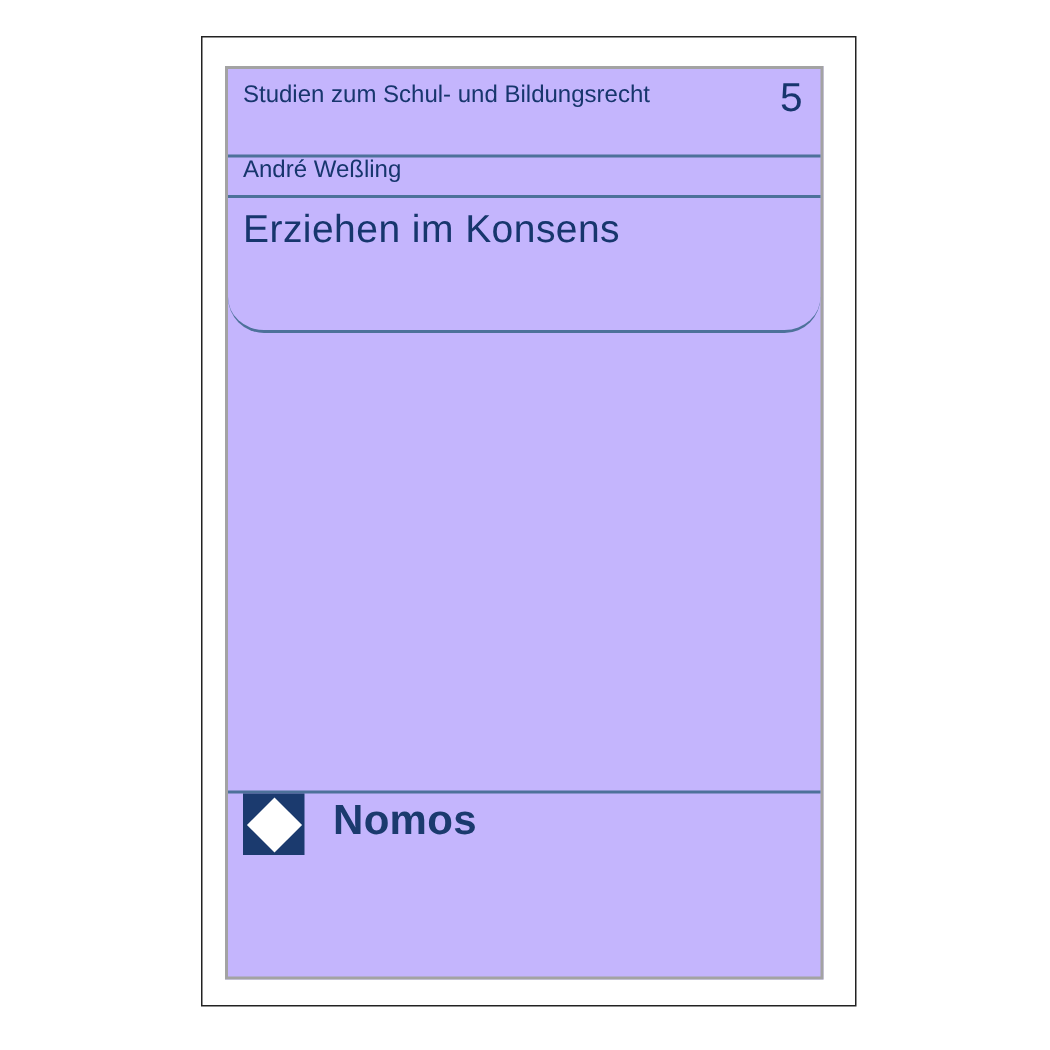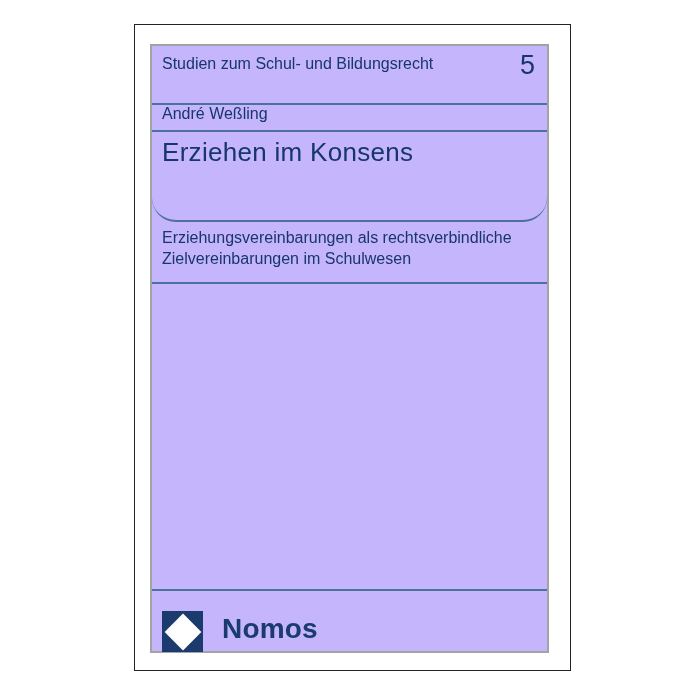--- a/index.html
+++ b/index.html
@@ -67,21 +67,21 @@
     font-size: 16px;
     line-height: 21px;
   }
 
   .row-empty { height: 307px; }
 
   .row-logo {
     height: 60px;
     display: flex;
     align-items: flex-start;
-    padding: 20px 0 0 10px;
+    padding: 0 0 0 10px;
   }
   .logo-square {
     width: 41px; height: 41px;
     background: #1b3a6e;
     display: flex;
     align-items: center;
     justify-content: center;
     flex: 0 0 auto;
   }
   .logo-diamond {
@@ -112,24 +112,20 @@
       </div>
 
       <div class="row row-author">
         <span>André Weßling</span>
       </div>
 
       <div class="row row-title">
         <span>Erziehen im Konsens</span>
       </div>
 
-      <div class="row row-subtitle">
-        <div>Erziehungsvereinbarungen als rechtsverbindliche</div>
-        <div>Zielvereinbarungen im Schulwesen</div>
-      </div>
 
       <div class="row row-empty"></div>
 
       <div class="row row-logo">
         <span class="logo-square">
           <span class="logo-diamond"></span>
         </span>
         <span class="publisher-name">Nomos</span>
       </div>
 

